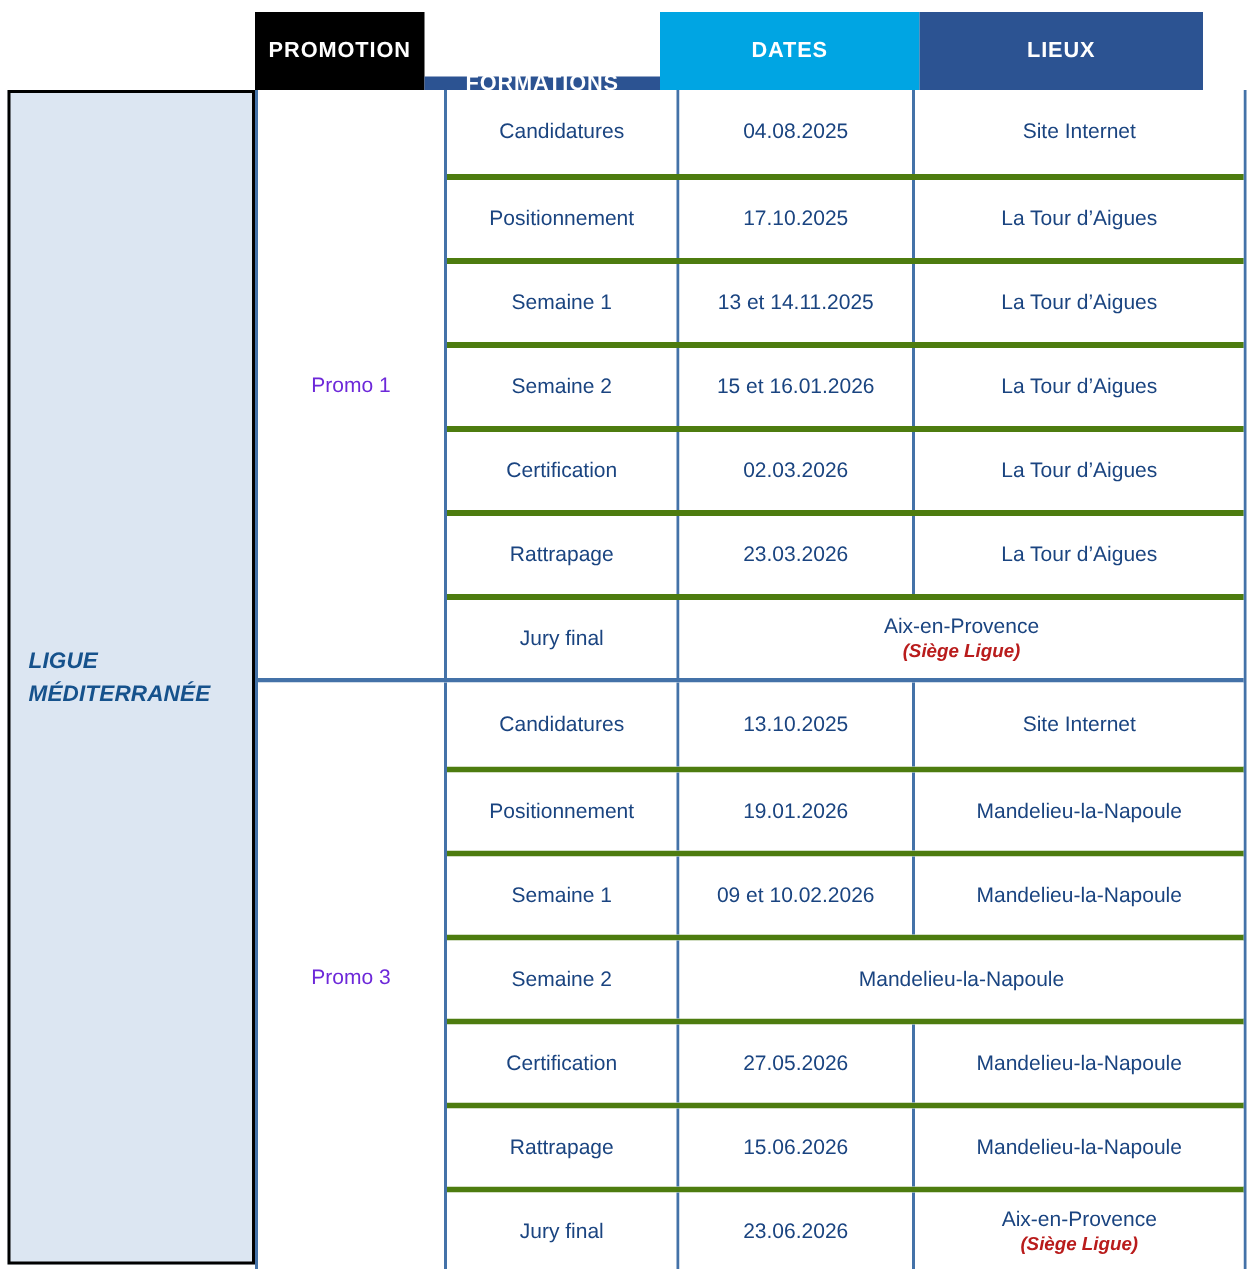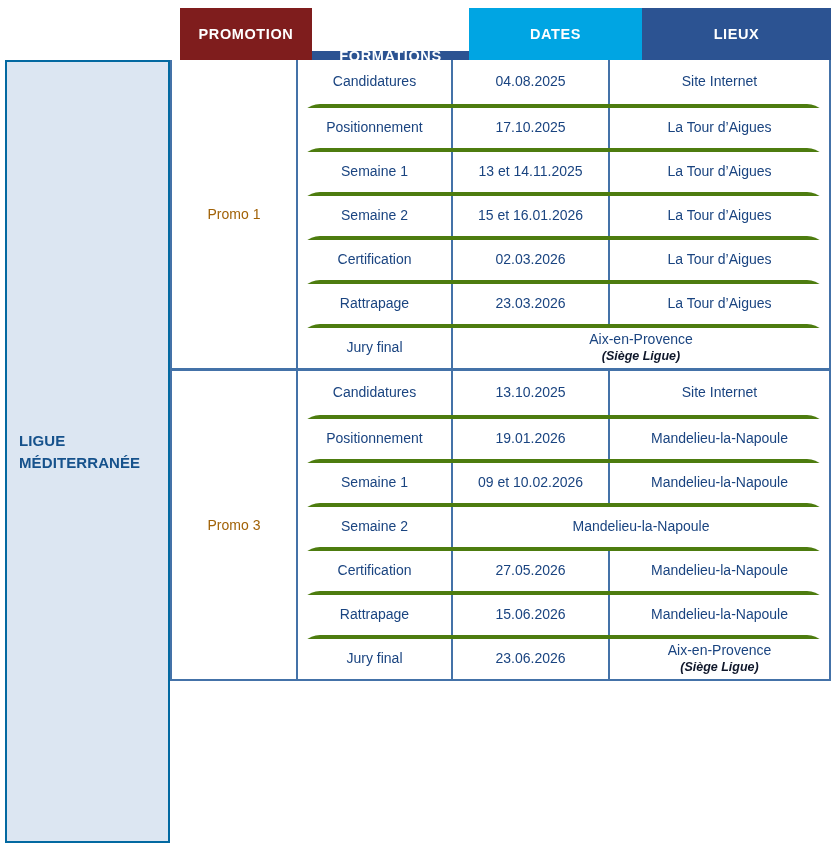--- a/index.html
+++ b/index.html
@@ -21,24 +21,25 @@
   }
 
   
   .org-col {
     position: absolute;
     left: 5px;
     top: 60px;
     width: 165px;
     height: 783px;
     background: #dce6f2;
-    border: 2px solid #0369a1;
+    border: 2px solid #000000;
     display: flex;
     align-items: center;
     justify-content: flex-start;
+    font-style: italic;
   }
   .org-label {
     padding-left: 12px;
     color: #16528c;
     font-weight: bold;
     font-size: 15px;
     line-height: 1.45;
     letter-spacing: .1px;
   }
 
@@ -53,21 +54,21 @@
   .head-row { display: flex; height: 52px; }
   .head-cell {
     display: flex;
     align-items: center;
     justify-content: center;
     color: #ffffff;
     font-weight: bold;
     font-size: 14.5px;
     letter-spacing: .6px;
   }
-  .hc-promotion { width: 132px; background: #7f1d1d; margin-left: 10px; }
+  .hc-promotion { width: 113px; background: #000000; }
   .hc-formations { width: 157px; background: #2c5392; margin-top: 43px; }
   .hc-dates      { width: 173px; background: #00a5e3; }
   .hc-lieux      { width: 189px; background: #2c5392; }
 
   .body-area {
     position: relative;
     border-left: 2px solid #4472a8;
     border-right: 2px solid #4472a8;
     border-bottom: 2px solid #4472a8;
   }
@@ -75,28 +76,28 @@
   .promo-block { position: relative; display: flex; }
   .promo-block + .promo-block { border-top: 3px solid #4472a8; }
 
   .promo-name-cell {
     width: 126px;
     flex: 0 0 126px;
     display: flex;
     align-items: center;
     justify-content: center;
     border-right: 2px solid #4472a8;
-    color: #a16207;
+    color: #6d28d9;
     font-size: 14px;
     background: #ffffff;
   }
 
   .rows { flex: 1 1 auto; }
 
-  .row { display: flex; height: 44px; border-radius: 24px; }
+  .row { display: flex; height: 56px; }
   .row + .row { border-top: 4px solid #4d7c0f; }
 
   .cell {
     display: flex;
     flex-direction: column;
     align-items: center;
     justify-content: center;
     color: #1a4480;
     font-size: 14px;
     text-align: center;
@@ -104,21 +105,21 @@
     background: #ffffff;
   }
   .c-formation { width: 155px; flex: 0 0 155px; border-right: 2px solid #4472a8; }
   .c-date      { width: 157px; flex: 0 0 157px; border-right: 2px solid #4472a8; }
   .c-lieu      { flex: 1 1 auto; }
 
   .sub-note {
     font-style: italic;
     font-weight: bold;
     font-size: 12.5px;
-    color: #0f172a;
+    color: #b91c1c;
     margin-top: 1px;
   }
   .sub-note:empty { display: none; }
 </style>
 </head>
 <body>
 
 <div id="page">
 
   <div class="org-col">

